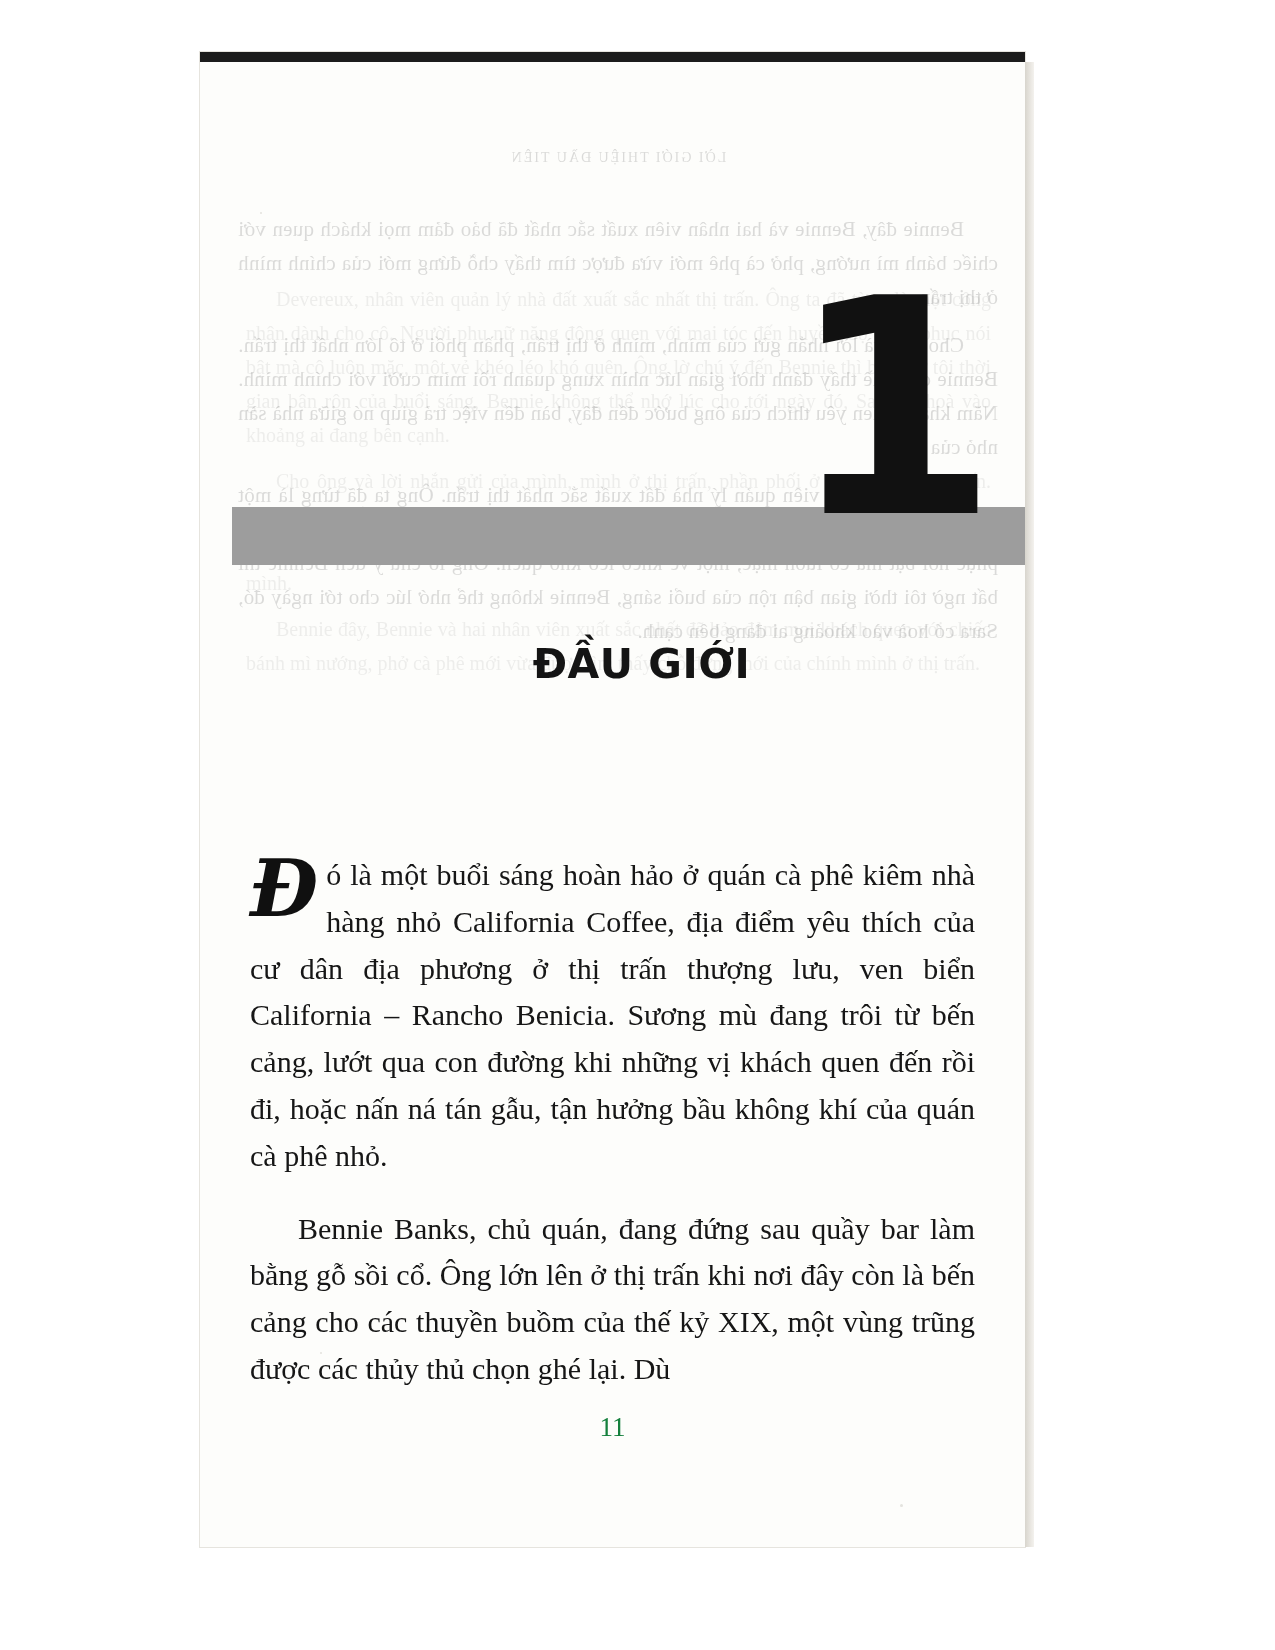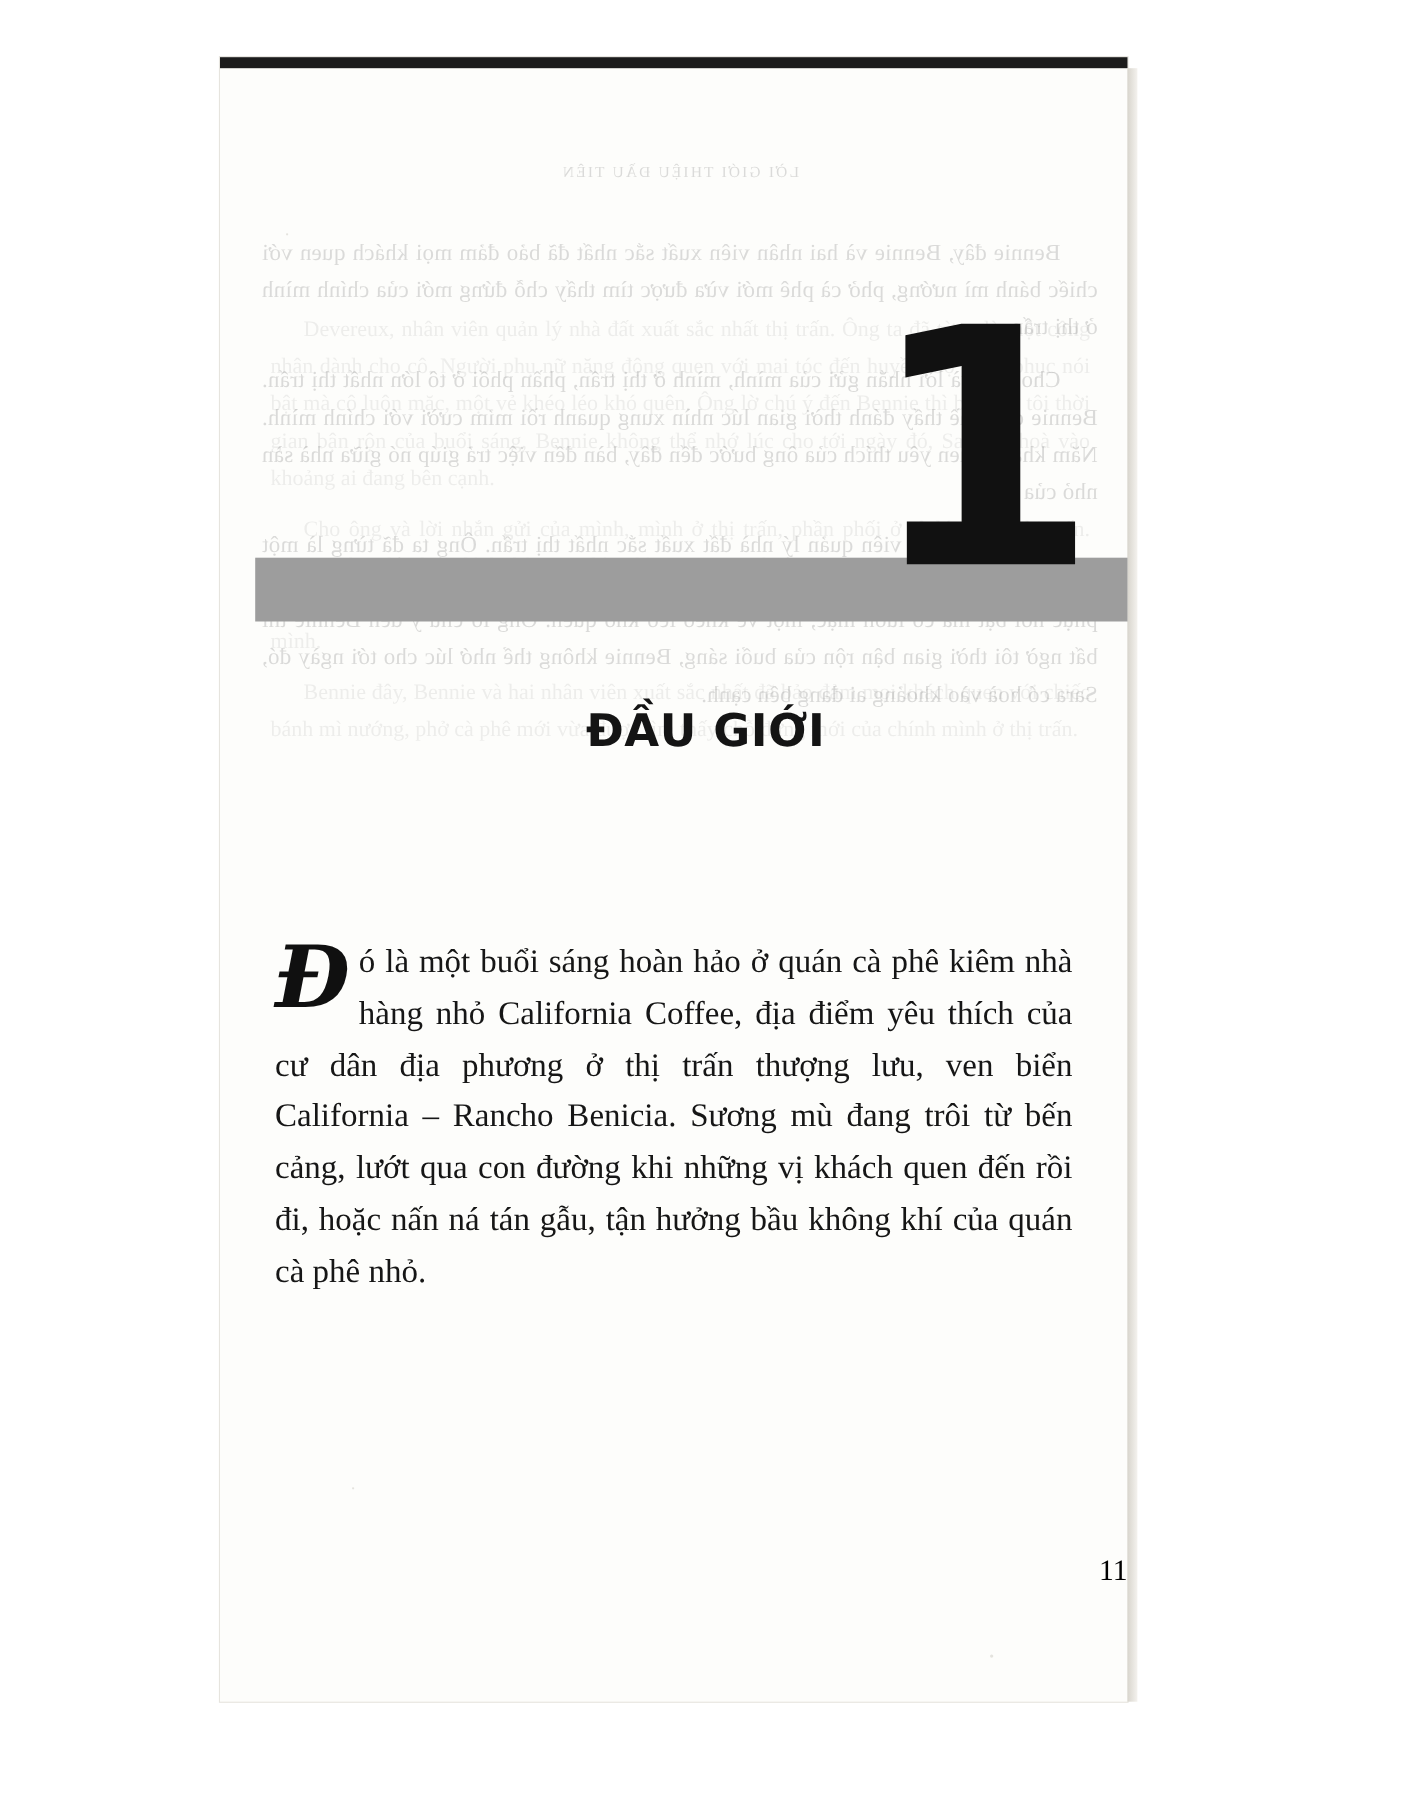--- a/index.html
+++ b/index.html
@@ -159,24 +159,24 @@
     padding: 6px 8px 0 0;
     color: #101010;
   }
 
   
   #page-number {
     position: absolute;
     left: 0;
     top: 1360px;
     width: 825px;
-    text-align: right;
+    text-align: center;
     font-family: "Liberation Serif", serif;
     font-size: 27px;
-    color: #000000;
+    color: #15803d;
   }
 
   
   .speckle {
     position: absolute;
     background: #cfcdc7;
     border-radius: 50%;
     opacity: .55;
   }
 </style>
@@ -203,20 +203,21 @@
   <div id="grey-band"></div>
 
   <div id="chapter-number">1</div>
 
   <div id="title-block">
     <span id="title-line-2">ĐẦU GIỚI</span>
   </div>
 
   <div id="body-text">
     <p><span class="dropcap">Đ</span><span>ó là một buổi sáng hoàn hảo ở quán cà phê kiêm nhà hàng nhỏ California Coffee, địa điểm yêu thích của cư dân địa phương ở thị trấn thượng lưu, ven biển California – Rancho Benicia. Sương mù đang trôi từ bến cảng, lướt qua con đường khi những vị khách quen đến rồi đi, hoặc nấn ná tán gẫu, tận hưởng bầu không khí của quán cà phê nhỏ.</span></p>
+    <p class="indent"><span>Bennie Banks, chủ quán, đang đứng sau quầy bar làm bằng gỗ sồi cổ. Ông lớn lên ở thị trấn khi nơi đây còn là bến cảng cho các thuyền buồm của thế kỷ XIX, một vùng trũng được các thủy thủ chọn ghé lại. Dù</span></p>
   </div>
 
   <div id="page-number">11</div>
 
   <div class="speckle" style="left:700px; top:1452px; width:3px; height:3px;"></div>
   <div class="speckle" style="left:120px; top:1300px; width:2px; height:2px;"></div>
   <div class="speckle" style="left:60px; top:160px; width:2px; height:2px;"></div>
 </div>
 
 </body></html>

